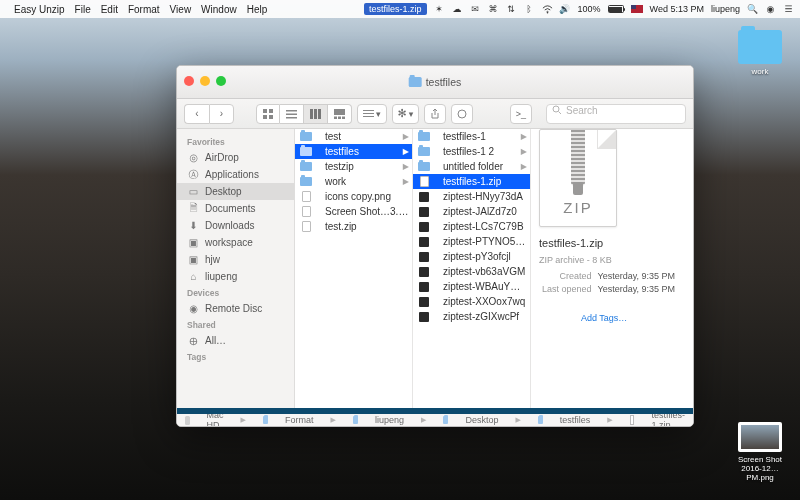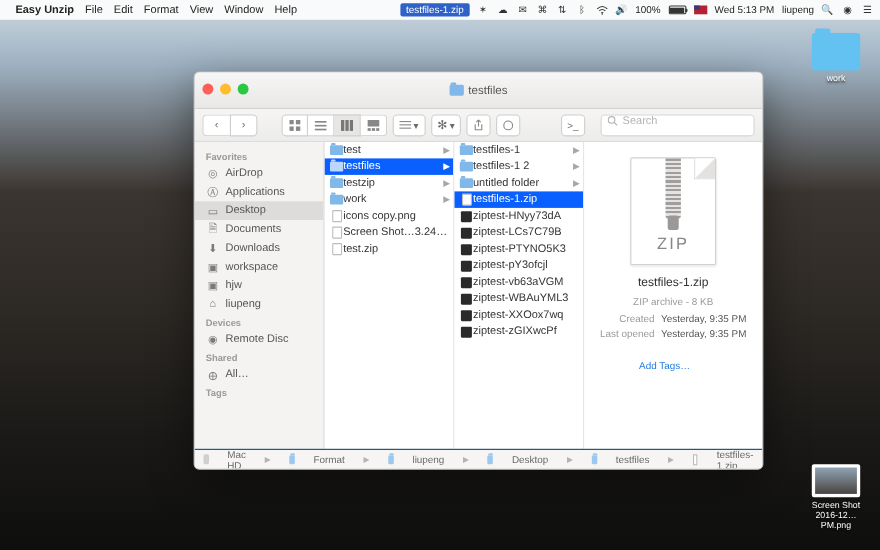--- a/index.html
+++ b/index.html
@@ -1,19 +1,19 @@
 <!DOCTYPE html>
 <html><head>
 <meta charset="utf-8">
 <style>
 *{margin:0;padding:0;box-sizing:border-box;font-family:-apple-system,"Helvetica Neue",Arial,sans-serif;-webkit-font-smoothing:antialiased}
 body{width:800px;height:500px;overflow:hidden;position:relative;background:linear-gradient(180deg,#cdd9e2 0%,#9db0c0 12%,#3b3530 35%,#2e2a26 55%,#1a1917 80%,#0e0e0d 100%)}
 .menubar{height:18px;background:rgba(252,252,252,.95);display:flex;align-items:center;font-size:10px;color:#222;padding:0 6px;position:relative;z-index:50}
 .menubar .apple{font-size:11px;margin-right:8px}
-.menubar .app{font-weight:700;margin-right:10px}
+.menubar .app{font-weight:400;margin-right:10px}
 .menubar .m{margin-right:10px;cursor:default}
 .menubar .spacer{flex:1}
 .menubar .right{display:flex;align-items:center;gap:7px;font-size:9px}
 .menubar .pill{background:#2f62c9;color:#fff;padding:1px 5px;border-radius:2px;font-size:9px}
 .menubar .ico{width:11px;height:11px;display:inline-flex;align-items:center;justify-content:center;font-size:9px;color:#333}
 .menubar .batt{width:16px;height:8px;border:1px solid #333;border-radius:1.5px;position:relative}
 .menubar .batt::after{content:"";position:absolute;right:-2px;top:1.5px;width:1.5px;height:3px;background:#333;border-radius:0 1px 1px 0}
 .menubar .batt i{position:absolute;left:.5px;top:.5px;bottom:.5px;right:.5px;background:#333}
 .menubar .flag{width:12px;height:8px;background:#b22234;position:relative;display:inline-block}
 .menubar .flag::before{content:"";position:absolute;left:0;top:0;width:5px;height:4px;background:#3c3b6e}
@@ -45,46 +45,46 @@
 .toolbar .gap{flex:1}
 .search{width:140px;height:20px;border:1px solid #d7d6d5;border-radius:4px;background:#fff;display:flex;align-items:flex-start;padding:0 5px;color:#b4b3b2;font-size:10px;gap:4px}
 .body{flex:1;display:flex;min-height:0}
 .sidebar{width:118px;background:#f4f3f2;border-right:1px solid #dedddc;padding:5px 0;font-size:10px;color:#555;overflow:hidden}
 .sidebar .hdr{font-size:8.5px;color:#9a9998;text-transform:none;padding:3px 10px 2px;font-weight:700}
 .sidebar .it{display:flex;align-items:center;gap:5px;padding:2px 10px;height:17px;cursor:default}
 .sidebar .it.sel{background:#dddcdb}
 .sidebar .sic{width:13px;height:12px;display:flex;align-items:center;justify-content:center;color:#7a7a7a;font-size:10px}
 .cols{flex:1;display:flex;min-width:0}
 .col{width:118px;border-right:1px solid #e6e5e4;font-size:10px;color:#333;overflow:hidden}
-.col .row{display:flex;align-items:center;height:15px;padding:0 3px 0 5px;gap:0;cursor:default;white-space:nowrap}
+.col .row{display:flex;align-items:center;height:15px;padding:0 3px 0 5px;gap:13px;cursor:default;white-space:nowrap}
 .col .row.sel{background:#0a60ff;color:#fff}
 .col .row .ic{width:12px;height:10px;flex:none;display:flex;align-items:center;justify-content:center}
 .col .row .fld{width:12px;height:9px;background:#80b8ea;border-radius:1px;position:relative}
 .col .row .fld::before{content:"";position:absolute;top:-2px;left:1px;width:4px;height:2px;background:#80b8ea;border-radius:1px 1px 0 0}
 .col .row.sel .fld{background:#bcd7ff}
 .col .row.sel .fld::before{background:#bcd7ff}
 .col .row .doc{width:9px;height:11px;background:#fff;border:1px solid #bdbdbd;border-radius:1px}
 .col .row .blk{width:10px;height:10px;background:#2a2a2a;border-radius:1px}
 .col .row .lbl{flex:1;overflow:hidden;text-overflow:ellipsis}
 .col .row .arr{color:#a9a8a7;font-size:8px}
 .col .row.sel .arr{color:#fff}
-.preview{flex:1;display:flex;flex-direction:column;align-items:center;padding:14px 8px 6px;font-size:9.5px;color:#666}
+.preview{flex:1;display:flex;flex-direction:column;align-items:flex-start;padding:0 8px 6px;font-size:9.5px;color:#666}
 .zipicon{width:78px;height:98px;background:#fff;border:1px solid #d2d1d0;border-radius:2px;position:relative;display:flex;align-items:flex-end;justify-content:center;box-shadow:0 1px 2px rgba(0,0,0,.08)}
 .zipicon::before{content:"";position:absolute;top:0;right:0;width:18px;height:18px;background:linear-gradient(135deg,#fff 48%,#e3e2e1 52%);border-left:1px solid #e3e2e1;border-bottom:1px solid #e3e2e1}
 .zipicon .zipper{position:absolute;top:0;left:50%;transform:translateX(-50%);width:14px;height:56px;background:repeating-linear-gradient(180deg,#9f9e9d 0 2px,#e4e3e2 2px 4px);border-radius:0 0 4px 4px}
 .zipicon .zipper::after{content:"";position:absolute;bottom:-9px;left:2px;width:10px;height:13px;background:#9a9998;border-radius:2px}
 .zipicon .zlabel{font-size:15px;font-weight:400;color:#888;letter-spacing:2px;margin-bottom:10px}
 .preview .fname{color:#333;font-size:11px;margin-top:10px}
 .preview .meta{margin-top:6px;font-size:9px;color:#9a9a9a}
 .preview table{margin-top:5px;font-size:9px;border-spacing:0}
 .preview td{padding:0 3px;line-height:13px}
 .preview td.k{color:#9a9a9a;text-align:right}
 .preview td.v{color:#555;text-align:left}
 .preview .tagl{color:#1f7ae0;font-size:9px;margin-top:17px;text-align:left;width:100%;padding-left:42px}
-.pathbar{height:18px;border-top:1px solid #0c4a6e;background:#f6f5f4;display:flex;align-items:center;padding:0 8px;font-size:9px;color:#6a6a6a;gap:17px;overflow:hidden}
+.pathbar{height:18px;border-top:6px solid #0c4a6e;background:#f6f5f4;display:flex;align-items:center;padding:0 8px;font-size:9px;color:#6a6a6a;gap:17px;overflow:hidden}
 .pathbar .pf{width:11px;height:8px;background:#9cc7ee;border-radius:1px;position:relative;display:inline-block}
 .pathbar .pf::before{content:"";position:absolute;top:-1.5px;left:1px;width:4px;height:2px;background:#9cc7ee;border-radius:1px 1px 0 0}
 .pathbar .hd{width:10px;height:9px;background:#cfcfcf;border-radius:1.5px;display:inline-block}
 .pathbar .zd{width:8px;height:10px;background:#fff;border:1px solid #bbb;display:inline-block}
 .chev{color:#b5b4b3;font-size:7px}
 svg{display:block}
 </style>
 </head>
 <body>
 
@@ -350,20 +350,26 @@
           <div class="row">
             <span class="ic">
               <span class="blk"></span>
             </span>
             <span class="lbl">ziptest-HNyy73dA</span>
           </div>
           <div class="row">
             <span class="ic">
               <span class="blk"></span>
             </span>
+            <span class="lbl">ziptest-JAlZd7z0</span>
+          </div>
+          <div class="row">
+            <span class="ic">
+              <span class="blk"></span>
+            </span>
             <span class="lbl">ziptest-LCs7C79B</span>
           </div>
           <div class="row">
             <span class="ic">
               <span class="blk"></span>
             </span>
             <span class="lbl">ziptest-PTYNO5K3</span>
           </div>
           <div class="row">
             <span class="ic">

